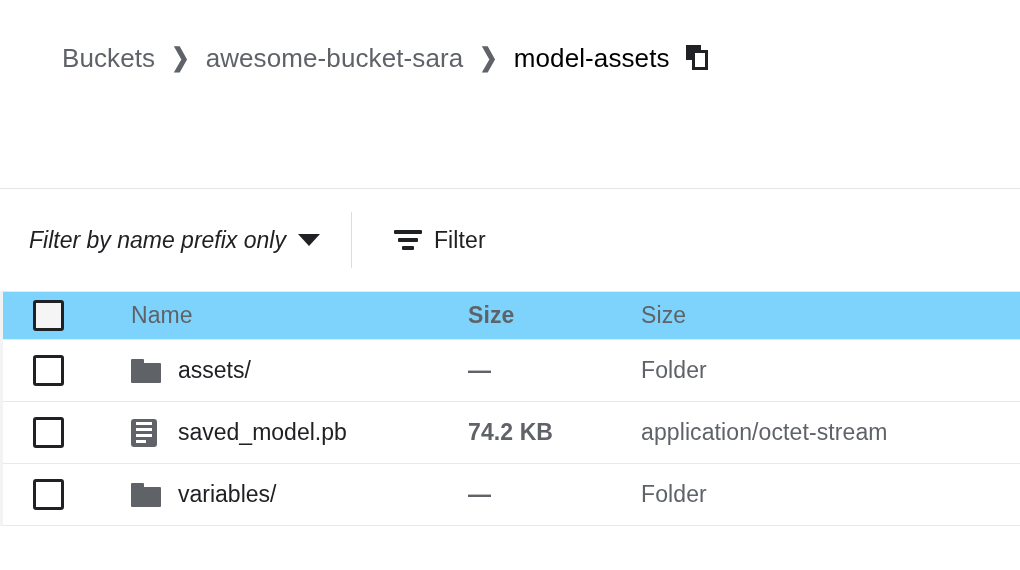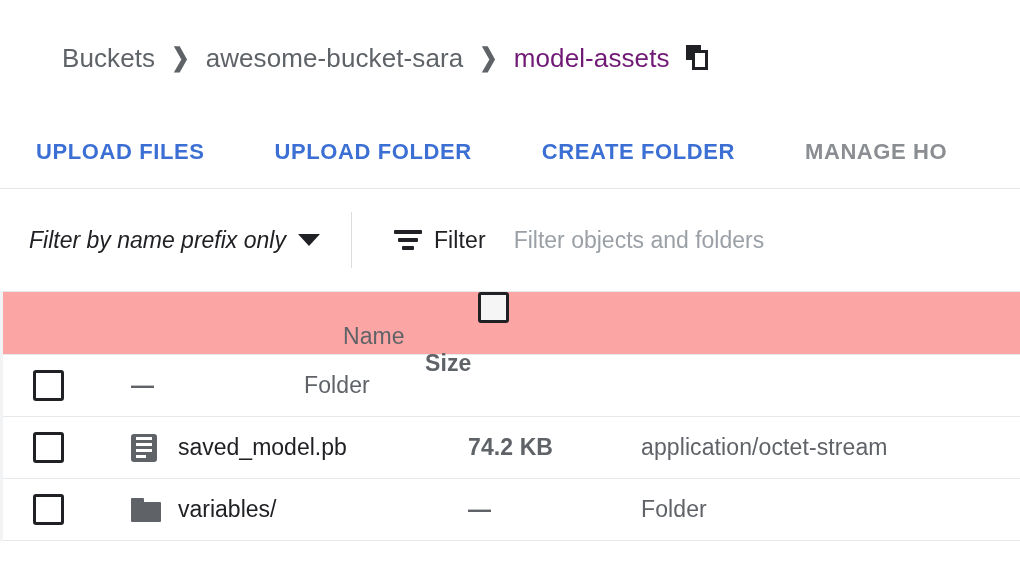--- a/index.html
+++ b/index.html
@@ -34,21 +34,21 @@
     padding-left: 46px;
     box-sizing: border-box;
   }
   .crumb {
     font-size: 26px;
     color: #5f6368;
     letter-spacing: 0.1px;
     white-space: nowrap;
   }
   .crumb.current {
-    color: #701a75;
+    color: #000000;
   }
   .crumb-sep {
     margin: 0 16px;
     font-size: 22px;
     font-weight: bold;
     color: #5f6368;
     line-height: 1;
     display: inline-block;
     transform: scaleY(1.15);
   }
@@ -204,25 +204,24 @@
   }
   .row {
     position: relative;
     display: flex;
     align-items: center;
     height: 62px;
     border-bottom: 1px solid #e6e8ea;
     box-sizing: border-box;
   }
   .row.header {
-    height: 64px;
-    background: #fca5a5;
+    height: 49px;
+    background: #7dd3fc;
     border-top: 1px solid #e6e8ea;
     border-bottom: 1px solid #e6e8ea;
-    flex-direction: column;
   }
   .cb-cell {
     width: 128px;
     flex: none;
     display: flex;
     align-items: center;
     padding-left: 30px;
     box-sizing: border-box;
   }
   .checkbox {
@@ -344,42 +343,35 @@
     <span class="crumb-sep">❯</span>
     <span class="crumb">awesome-bucket-sara</span>
     <span class="crumb-sep">❯</span>
     <span class="crumb current">model-assets</span>
     <span class="copy-icon">
       <span class="back"></span>
       <span class="front"></span>
     </span>
   </div>
 
-  <div class="actions">
-    <span class="act-btn">UPLOAD FILES</span>
-    <span class="act-btn">UPLOAD FOLDER</span>
-    <span class="act-btn">CREATE FOLDER</span>
-    <span class="act-btn disabled">MANAGE HO</span>
-  </div>
 
   <div class="divider d1"></div>
 
   <div class="filterbar">
     <span class="prefix-select">
       <span class="prefix-label">Filter by name prefix only</span>
       <span class="caret"></span>
     </span>
     <span class="vsep"></span>
     <span class="filter-icon">
       <i></i>
       <i></i>
       <i></i>
     </span>
     <span class="filter-word">Filter</span>
-    <input class="filter-input" type="text" placeholder="Filter objects and folders" style="">
   </div>
 
   <div class="table">
 
     <div class="row header">
       <div class="cb-cell">
         <span class="checkbox"></span>
       </div>
       <div class="name-cell">
         <span class="col-head">Name</span>
@@ -388,20 +380,29 @@
         <span class="col-head">Size</span>
       </div>
       <div class="type-cell">
         <span class="col-head">Size</span>
       </div>
     </div>
 
     <div class="row">
       <div class="cb-cell">
         <span class="checkbox"></span>
+      </div>
+      <div class="name-cell">
+        <span class="icon-slot">
+          <span class="folder-icon">
+            <span class="tab"></span>
+            <span class="body"></span>
+          </span>
+        </span>
+        <span class="name-text">assets/</span>
       </div>
       <div class="size-cell">
         <span class="cell-text muted">—</span>
       </div>
       <div class="type-cell">
         <span class="cell-text muted">Folder</span>
       </div>
     </div>
 
     <div class="row">

